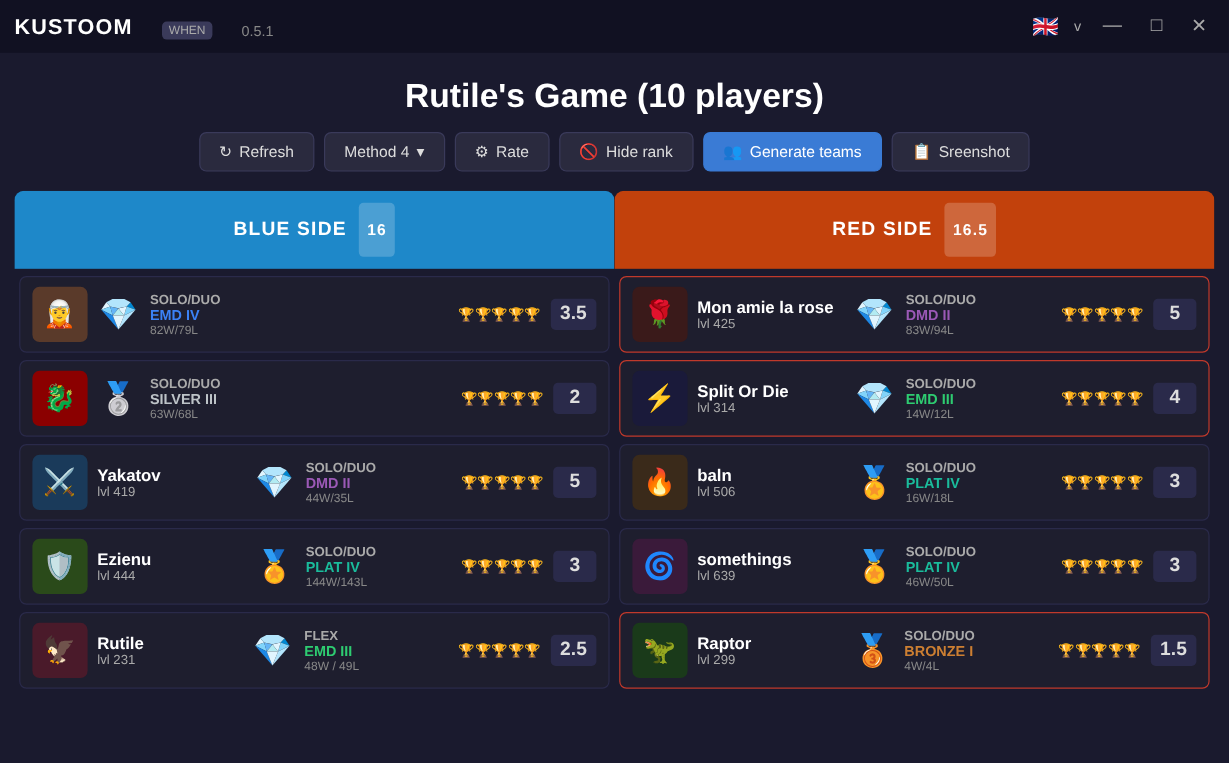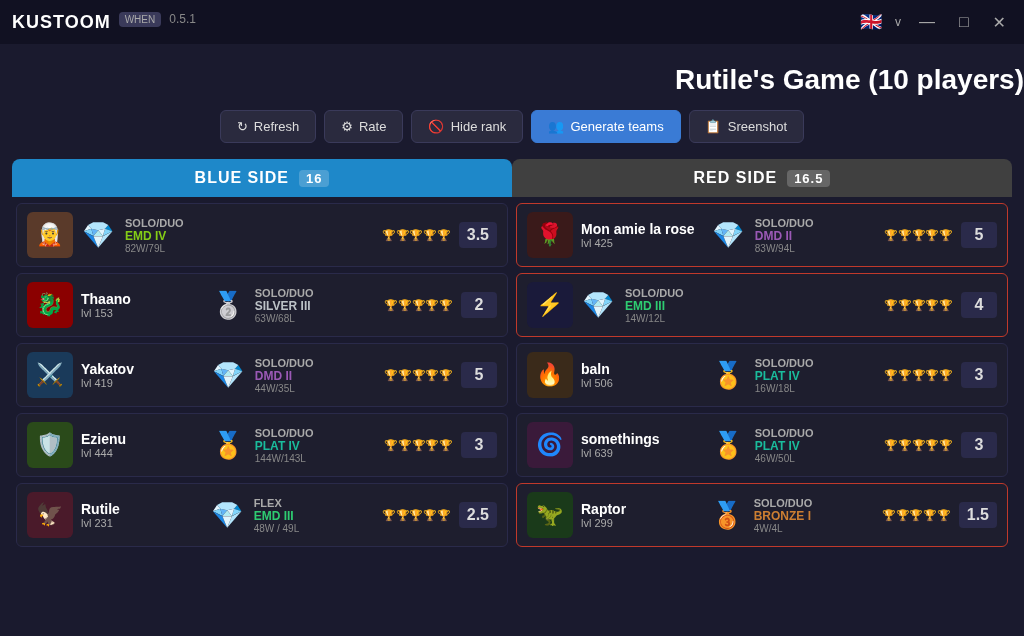--- a/index.html
+++ b/index.html
@@ -17,22 +17,22 @@
     .title-bar {
       background: #111122;
       height: 44px;
       display: flex;
       align-items: center;
       padding: 0 12px;
       justify-content: space-between;
     }
     .title-bar-left {
       display: flex;
-      align-items: flex-start;
-      gap: 8px;
+      align-items: flex-end;
+      gap: 24px;
     }
     .app-logo {
       font-weight: 900;
       font-size: 18px;
       color: #fff;
       letter-spacing: 1px;
     }
     .app-badge {
       background: #3a3a5a;
       color: #aaa;
@@ -58,21 +58,21 @@
       background: none;
       border: none;
       color: #aaa;
       font-size: 16px;
       cursor: pointer;
       padding: 2px 6px;
     }
 
     
     .page-title {
-      text-align: right;
+      text-align: center;
       padding: 20px 0 14px;
       font-size: 28px;
       font-weight: 600;
       color: #fff;
     }
 
     
     .toolbar {
       display: flex;
       justify-content: center;
@@ -112,25 +112,25 @@
       padding: 10px 16px;
       font-size: 16px;
       font-weight: 700;
       letter-spacing: 1px;
       display: flex;
       align-items: center;
       justify-content: center;
       gap: 10px;
     }
     .team-header.blue { background: #1e88c9; }
-    .team-header.red { background: #404040; }
+    .team-header.red { background: #c2410c; }
     .score-badge {
       background: rgba(255,255,255,0.2);
       border-radius: 4px;
-      padding: 1px 7px;
+      padding: 15px 7px;
       font-size: 13px;
     }
 
     
     .player-list {
       display: flex;
       flex-direction: column;
       gap: 6px;
       padding: 6px 0;
     }
@@ -237,20 +237,24 @@
 </div>
 
 <h1 class="page-title">Rutile's Game (10 players)</h1>
 
 <div class="toolbar">
   <button class="toolbar-btn">
     <span>↻</span>
     <span>Refresh</span>
   </button>
   <button class="toolbar-btn">
+    <span>Method 4</span>
+    <span>▾</span>
+  </button>
+  <button class="toolbar-btn">
     <span>⚙</span>
     <span>Rate</span>
   </button>
   <button class="toolbar-btn">
     <span>🚫</span>
     <span>Hide rank</span>
   </button>
   <button class="toolbar-btn primary">
     <span>👥</span>
     <span>Generate teams</span>
@@ -271,35 +275,31 @@
     <div class="player-list" id="blue-list">
         <div class="player-card">
         <div class="player-avatar" style="background:#5a3a2a">
           <span>🧝</span>
         </div>
         <div class="rank-icon">
           <span class="rank-emblem" style="color:#2ecc71">💎</span>
         </div>
         <div class="queue-info">
           <div class="queue-type">SOLO/DUO</div>
-          <div class="queue-rank" style="color:#84cc16">EMD IV</div>
+          <div class="queue-rank" style="color:#3b82f6">EMD IV</div>
           <div class="queue-wr">82W/79L</div>
         </div>
         <div class="mastery-icons">
           <span style="font-size:11px; color:#c8a200;">🏆🏆🏆🏆🏆</span>
         </div>
         <div class="score-number">3.5</div>
       </div>
         <div class="player-card">
         <div class="player-avatar" style="background:#8B0000">
           <span>🐉</span>
-        </div>
-        <div class="player-info">
-          <div class="player-name">Thaano</div>
-          <div class="player-level">lvl 153</div>
         </div>
         <div class="rank-icon">
           <span class="rank-emblem" style="color:#bdc3c7">🥈</span>
         </div>
         <div class="queue-info">
           <div class="queue-type">SOLO/DUO</div>
           <div class="queue-rank" style="color:#bdc3c7">SILVER III</div>
           <div class="queue-wr">63W/68L</div>
         </div>
         <div class="mastery-icons">
@@ -397,20 +397,24 @@
         </div>
         <div class="mastery-icons">
           <span style="font-size:11px; color:#c8a200;">🏆🏆🏆🏆🏆</span>
         </div>
         <div class="score-number">5</div>
       </div>
         <div class="player-card highlighted">
         <div class="player-avatar" style="background:#1a1a3a">
           <span>⚡</span>
         </div>
+        <div class="player-info">
+          <div class="player-name">Split Or Die</div>
+          <div class="player-level">lvl 314</div>
+        </div>
         <div class="rank-icon">
           <span class="rank-emblem" style="color:#2ecc71">💎</span>
         </div>
         <div class="queue-info">
           <div class="queue-type">SOLO/DUO</div>
           <div class="queue-rank" style="color:#2ecc71">EMD III</div>
           <div class="queue-wr">14W/12L</div>
         </div>
         <div class="mastery-icons">
           <span style="font-size:11px; color:#c8a200;">🏆🏆🏆🏆🏆</span>

